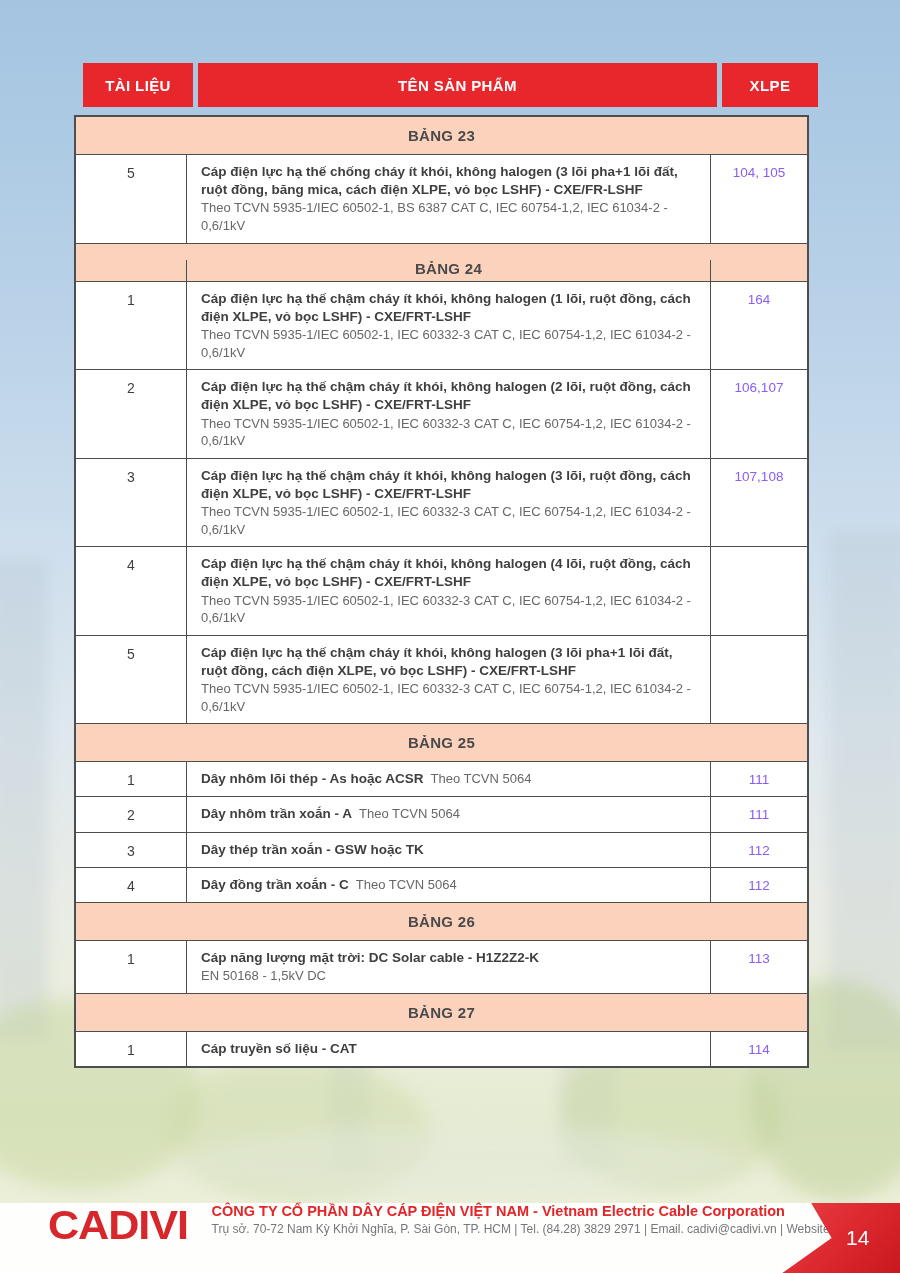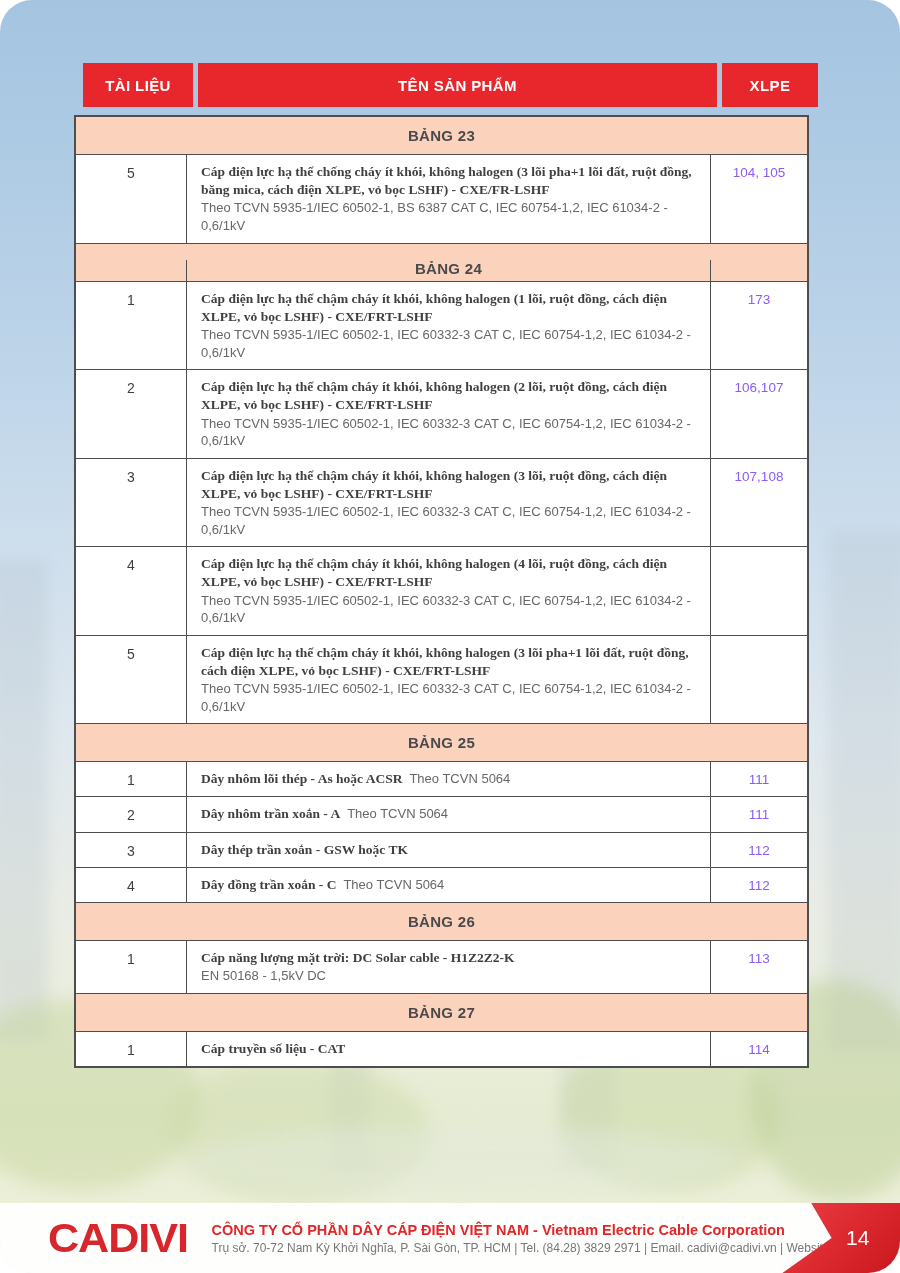--- a/index.html
+++ b/index.html
@@ -1,19 +1,19 @@
 <!DOCTYPE html>
 <html><head>
 <meta charset="utf-8">
 <style>
   html,body{margin:0;padding:0;}
   .page{position:relative;width:900px;height:1273px;overflow:hidden;
     font-family:"Liberation Sans",sans-serif;
     background:linear-gradient(180deg,#a4c4e0 0%,#aecbe4 12%,#bdd4e9 28%,#cfdfed 44%,
-      #dfe8ee 58%,#e9ece6 70%,#eaeedc 80%,#e6ecd2 88%,#eef0da 96%,#f1f1e2 100%);border-radius:32px;}
+      #dfe8ee 58%,#e9ece6 70%,#eaeedc 80%,#e6ecd2 88%,#eef0da 96%,#f1f1e2 100%);}
   
   .decor{position:absolute;filter:blur(9px);opacity:.45;border-radius:45% 55% 50% 50%;}
   .decor.bld{border-radius:4px;opacity:.25;filter:blur(7px);}
   .decor.lake{border-radius:50%;opacity:.55;filter:blur(10px);}
 
   
   .toc-header{position:absolute;left:83px;top:63px;width:735px;height:44px;
     display:grid;grid-template-columns:110px 529px 96px;}
   .hcell{background:#e8272c;display:flex;align-items:center;justify-content:center;
     color:#ffffff;font-weight:bold;font-size:15px;letter-spacing:.4px;}
@@ -26,29 +26,29 @@
     font-weight:bold;font-size:15px;color:#4a4a4c;border-top:1.5px solid #4e4e50;letter-spacing:.3px;}
   .toc-table > :first-child{border-top:none;}
   .band.band-divided{display:grid;grid-template-columns:110px 1fr 96px;padding:0;}
   .band-divided .bd-mid{border-left:1.5px solid #4e4e50;border-right:1.5px solid #4e4e50;
     display:flex;align-items:flex-start;justify-content:center;height:100%;margin-top:32px;}
   .trow{display:grid;grid-template-columns:110px 1fr 96px;border-top:1.5px solid #4e4e50;background:#fff;}
   .c-no{display:flex;justify-content:center;align-items:flex-start;padding-top:10px;
     font-size:14px;color:#3f3f42;}
   .c-name{border-left:1.5px solid #4e4e50;border-right:1.5px solid #4e4e50;
     padding:8px 18px 8px 14px;font-size:13.5px;line-height:1.35;color:#3f3f42;}
-  .c-name .nm{font-weight:bold;font-family:Liberation Serif, serif;}
+  .c-name .nm{font-weight:bold;}
   .c-name .spec{color:#67676a;font-size:13px;}
   .c-name .spec.block{display:block;}
   .c-name .spec.inline{display:inline;margin-left:7px;}
   .c-pg{text-align:center;padding-top:10px;font-size:13.5px;color:#8b5cf6;}
 
   
   .footer{position:absolute;left:0;top:1203px;width:900px;height:70px;background:#fefefc;
-    display:flex;align-items:center;}
+    display:flex;}
   .logo{margin-left:48px;font-size:40px;font-weight:bold;color:#d7262c;
     letter-spacing:-1px;transform:scaleX(1.08);transform-origin:left center;white-space:nowrap;}
   .footer-text{margin-left:34px;}
   .company{font-size:14.5px;font-weight:bold;color:#e2262a;margin-bottom:3px;white-space:nowrap;}
   .address{font-size:12px;color:#77777a;white-space:nowrap;}
   .page-badge{position:absolute;right:0;top:1203px;width:120px;height:70px;
     background:linear-gradient(135deg,#ea4046 0%,#db272e 55%,#c9181f 100%);
     clip-path:polygon(26% 0,100% 0,100% 100%,2% 100%,43% 50%);
     display:flex;align-items:center;}
   .page-badge span{color:#ffffff;font-size:21px;font-weight:normal;margin-left:66px;}
@@ -96,21 +96,21 @@
         <div class="bd-mid">
           <span>BẢNG 24</span>
         </div>
         <div class="bd-side"></div>
       </div>
       <div class="trow">
         <div class="c-no">
           <span>1</span>
         </div>
         <div class="c-name"><span class="nm">Cáp điện lực hạ thế chậm cháy ít khói, không halogen (1 lõi, ruột đồng, cách điện XLPE, vỏ bọc LSHF) - CXE/FRT-LSHF</span><span class="spec block">Theo TCVN 5935-1/IEC 60502-1, IEC 60332-3 CAT C, IEC 60754-1,2,  IEC 61034-2 - 0,6/1kV</span></div>
-        <div class="c-pg"><span>173</span></div>
+        <div class="c-pg"><span>164</span></div>
       </div>
       <div class="trow">
         <div class="c-no">
           <span>2</span>
         </div>
         <div class="c-name"><span class="nm">Cáp điện lực hạ thế chậm cháy ít khói, không halogen (2 lõi, ruột đồng, cách điện XLPE, vỏ bọc LSHF) - CXE/FRT-LSHF</span><span class="spec block">Theo TCVN 5935-1/IEC 60502-1, IEC 60332-3 CAT C, IEC 60754-1,2,  IEC 61034-2 - 0,6/1kV</span></div>
         <div class="c-pg"><span>106,107</span></div>
       </div>
       <div class="trow">
         <div class="c-no">

